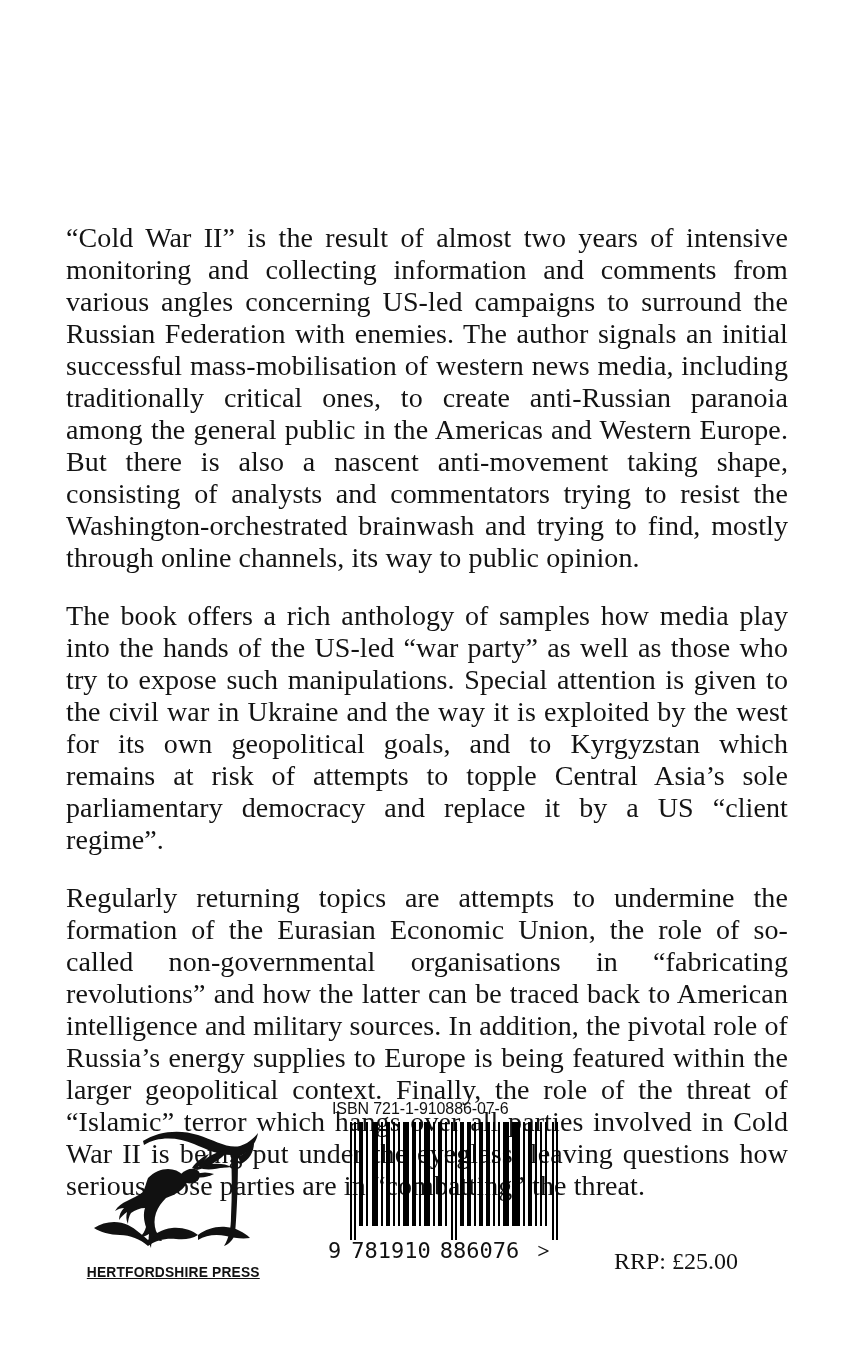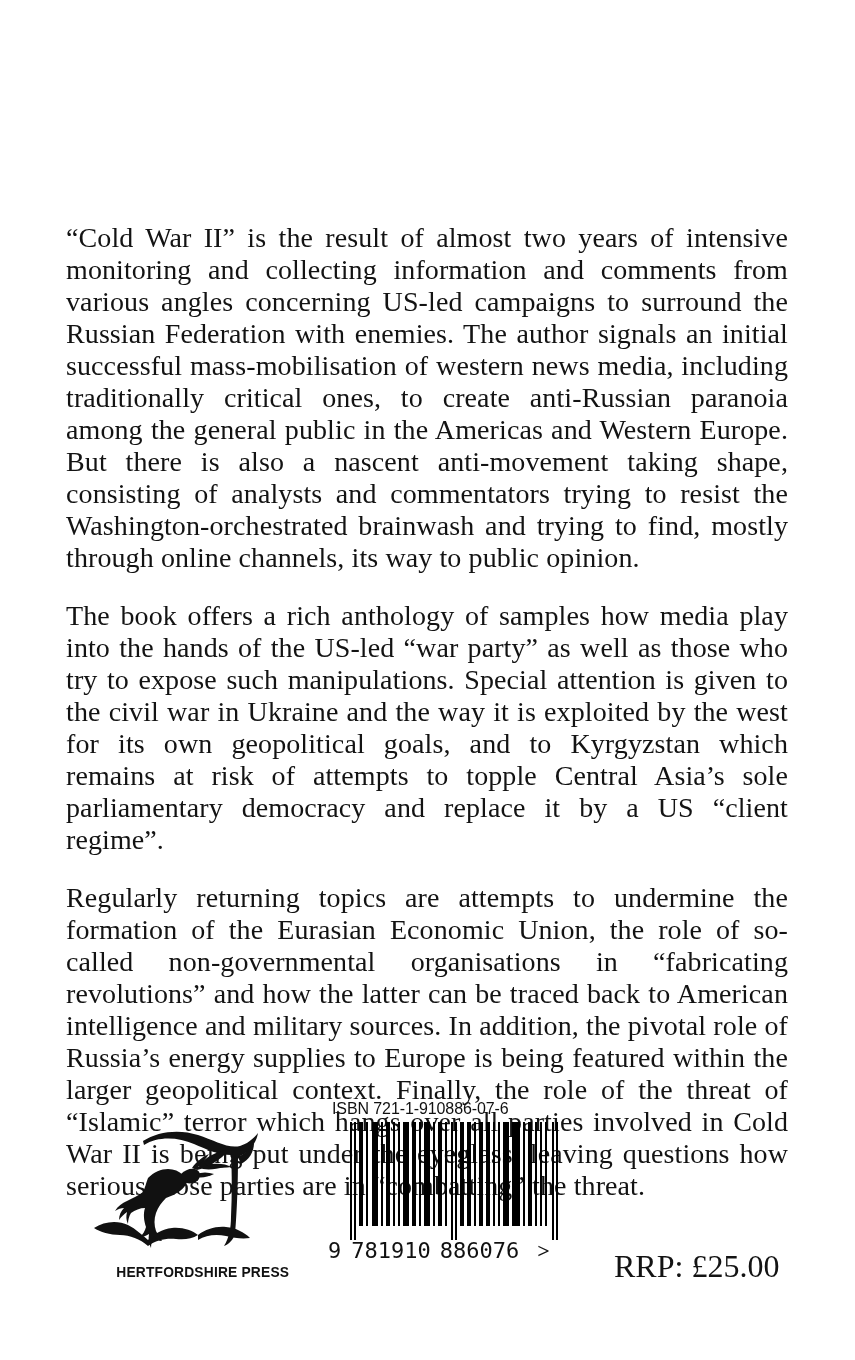--- a/index.html
+++ b/index.html
@@ -44,21 +44,22 @@
     width: 855px;
     height: 200px;
   }
 
   
   .logo-block {
     position: absolute;
     left: 78px;
     top: 22px;
     width: 220px;
-    text-align: right;
+    text-align: left;
+    text-decoration: underline;
   }
   .logo-mark {
     display: block;
     margin: 0 auto;
     width: 200px;
     height: 140px;
   }
   .logo-wordmark {
     display: block;
     margin-top: 1px;
@@ -105,21 +106,21 @@
   .barcode-digits .d-lead   { margin-right: 10px; }
   .barcode-digits .d-left   { margin-right: 9px; }
   .barcode-digits .d-right  { margin-right: 18px; }
   .barcode-digits .d-guard  { font-family: "Liberation Serif", serif; font-weight: bold; }
 
   
   .price {
     position: absolute;
     left: 614px;
     top: 148px;
-    font-size: 32px;
+    font-size: 24px;
     color: #131313;
     white-space: nowrap;
   }
 </style>
 </head>
 <body>
 
 <div class="blurb">
   <p>“Cold War II” is the result of almost two years of intensive monitoring and collecting information and comments from various angles concerning US-led campaigns to surround the Russian Federation with enemies. The author signals an initial successful mass-mobilisation of western news media, including traditionally critical ones, to create anti-Russian paranoia among the general public in the Americas and Western Europe. But there is also a nascent anti-movement taking shape, consisting of analysts and commentators trying to resist the Washington-orchestrated brainwash and trying to find, mostly through online channels, its way to public opinion.</p>
   <p>The book offers a rich anthology of samples how media play into the hands of the US-led “war party” as well as those who try to expose such manipulations. Special attention is given to the civil war in Ukraine and the way it is exploited by the west for its own geopolitical goals, and to Kyrgyzstan which remains at risk of attempts to topple Central Asia’s sole parliamentary democracy and replace it by a US “client regime”.</p>

